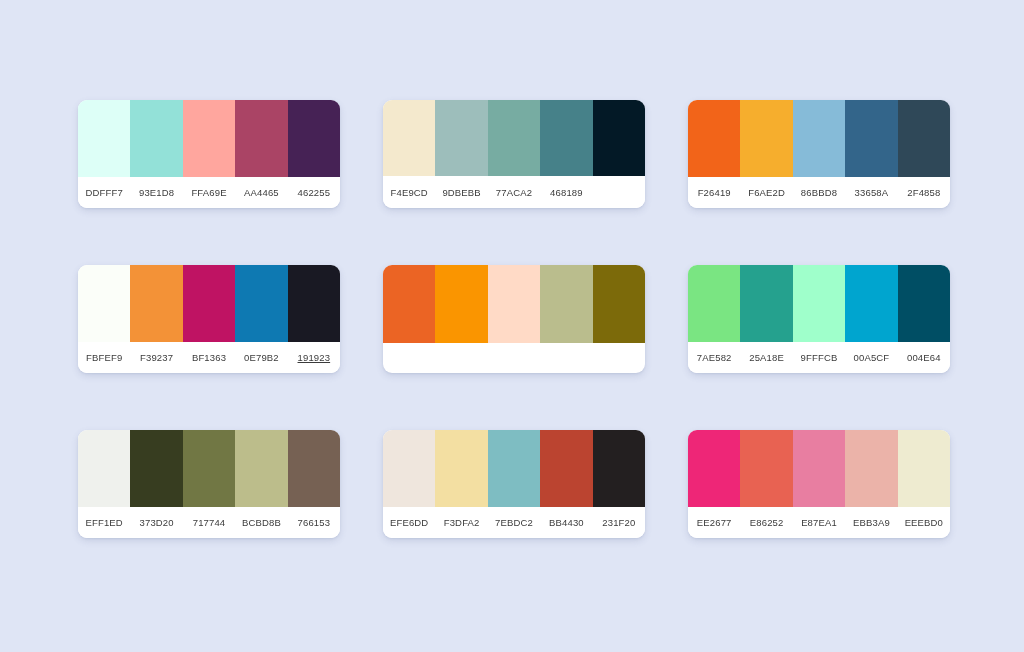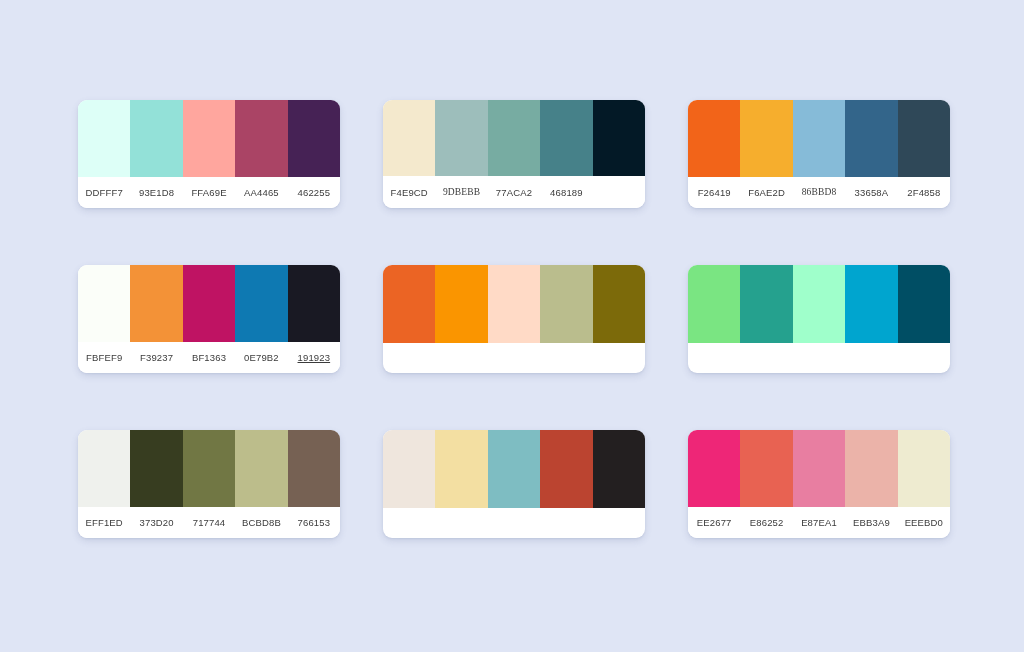--- a/index.html
+++ b/index.html
@@ -99,38 +99,38 @@
       <div class="palette-card" style="background: rgb(255, 255, 255);">
         <div class="swatch-row">
           <div class="swatch" style="background: rgb(244, 233, 205);"></div>
           <div class="swatch" style="background: rgb(157, 190, 187);"></div>
           <div class="swatch" style="background: rgb(119, 172, 162);"></div>
           <div class="swatch" style="background: rgb(70, 129, 137);"></div>
           <div class="swatch" style="background: rgb(3, 25, 38);"></div>
         </div>
         <div class="label-row">
           <div class="swatch-label" style="color: rgb(59, 59, 59);">F4E9CD</div>
-          <div class="swatch-label" style="color: rgb(59, 59, 59); font-family: Liberation Serif, serif;">9DBEBB</div>
+          <div class="swatch-label" style="color: rgb(59, 59, 59);">9DBEBB</div>
           <div class="swatch-label" style="color: rgb(59, 59, 59);">77ACA2</div>
           <div class="swatch-label" style="color: rgb(59, 59, 59);">468189</div>
           <div class="swatch-label" style="color: rgb(59, 59, 59); margin-top: 46px;">031926</div>
         </div>
       </div>
       <div class="palette-card" style="background: rgb(255, 255, 255); justify-content: center;">
         <div class="swatch-row">
           <div class="swatch" style="background: rgb(242, 100, 25);"></div>
           <div class="swatch" style="background: rgb(246, 174, 45);"></div>
           <div class="swatch" style="background: rgb(134, 187, 216);"></div>
           <div class="swatch" style="background: rgb(51, 101, 138);"></div>
           <div class="swatch" style="background: rgb(47, 72, 88);"></div>
         </div>
         <div class="label-row">
           <div class="swatch-label" style="color: rgb(59, 59, 59);">F26419</div>
           <div class="swatch-label" style="color: rgb(59, 59, 59);">F6AE2D</div>
-          <div class="swatch-label" style="color: rgb(59, 59, 59); font-family: Liberation Serif, serif;">86BBD8</div>
+          <div class="swatch-label" style="color: rgb(59, 59, 59);">86BBD8</div>
           <div class="swatch-label" style="color: rgb(59, 59, 59);">33658A</div>
           <div class="swatch-label" style="color: rgb(59, 59, 59);">2F4858</div>
         </div>
       </div>
       <div class="palette-card" style="background: rgb(255, 255, 255);">
         <div class="swatch-row">
           <div class="swatch" style="background: rgb(251, 254, 249);"></div>
           <div class="swatch" style="background: rgb(243, 146, 55);"></div>
           <div class="swatch" style="background: rgb(191, 19, 99);"></div>
           <div class="swatch" style="background: rgb(14, 121, 178);"></div>
@@ -154,20 +154,27 @@
         </div>
       </div>
       <div class="palette-card" style="background: rgb(255, 255, 255);">
         <div class="swatch-row">
           <div class="swatch" style="background: rgb(122, 229, 130);"></div>
           <div class="swatch" style="background: rgb(37, 161, 142);"></div>
           <div class="swatch" style="background: rgb(159, 255, 203);"></div>
           <div class="swatch" style="background: rgb(0, 165, 207);"></div>
           <div class="swatch" style="background: rgb(0, 78, 100);"></div>
         </div>
+        <div class="label-row">
+          <div class="swatch-label" style="color: rgb(59, 59, 59);">7AE582</div>
+          <div class="swatch-label" style="color: rgb(59, 59, 59);">25A18E</div>
+          <div class="swatch-label" style="color: rgb(59, 59, 59);">9FFFCB</div>
+          <div class="swatch-label" style="color: rgb(59, 59, 59);">00A5CF</div>
+          <div class="swatch-label" style="color: rgb(59, 59, 59);">004E64</div>
+        </div>
       </div>
       <div class="palette-card" style="background: rgb(255, 255, 255);">
         <div class="swatch-row">
           <div class="swatch" style="background: rgb(239, 241, 237);"></div>
           <div class="swatch" style="background: rgb(55, 61, 32);"></div>
           <div class="swatch" style="background: rgb(113, 119, 68);"></div>
           <div class="swatch" style="background: rgb(188, 189, 139);"></div>
           <div class="swatch" style="background: rgb(118, 97, 83);"></div>
         </div>
         <div class="label-row">
@@ -179,20 +186,27 @@
         </div>
       </div>
       <div class="palette-card" style="background: rgb(255, 255, 255);">
         <div class="swatch-row">
           <div class="swatch" style="background: rgb(239, 230, 221);"></div>
           <div class="swatch" style="background: rgb(243, 223, 162);"></div>
           <div class="swatch" style="background: rgb(126, 189, 194);"></div>
           <div class="swatch" style="background: rgb(187, 68, 48);"></div>
           <div class="swatch" style="background: rgb(35, 31, 32);"></div>
         </div>
+        <div class="label-row">
+          <div class="swatch-label" style="color: rgb(59, 59, 59);">EFE6DD</div>
+          <div class="swatch-label" style="color: rgb(59, 59, 59);">F3DFA2</div>
+          <div class="swatch-label" style="color: rgb(59, 59, 59);">7EBDC2</div>
+          <div class="swatch-label" style="color: rgb(59, 59, 59);">BB4430</div>
+          <div class="swatch-label" style="color: rgb(59, 59, 59);">231F20</div>
+        </div>
       </div>
       <div class="palette-card" style="background: rgb(255, 255, 255);">
         <div class="swatch-row">
           <div class="swatch" style="background: rgb(238, 38, 119);"></div>
           <div class="swatch" style="background: rgb(232, 98, 82);"></div>
           <div class="swatch" style="background: rgb(232, 126, 161);"></div>
           <div class="swatch" style="background: rgb(235, 179, 169);"></div>
           <div class="swatch" style="background: rgb(238, 235, 208);"></div>
         </div>
         <div class="label-row">

